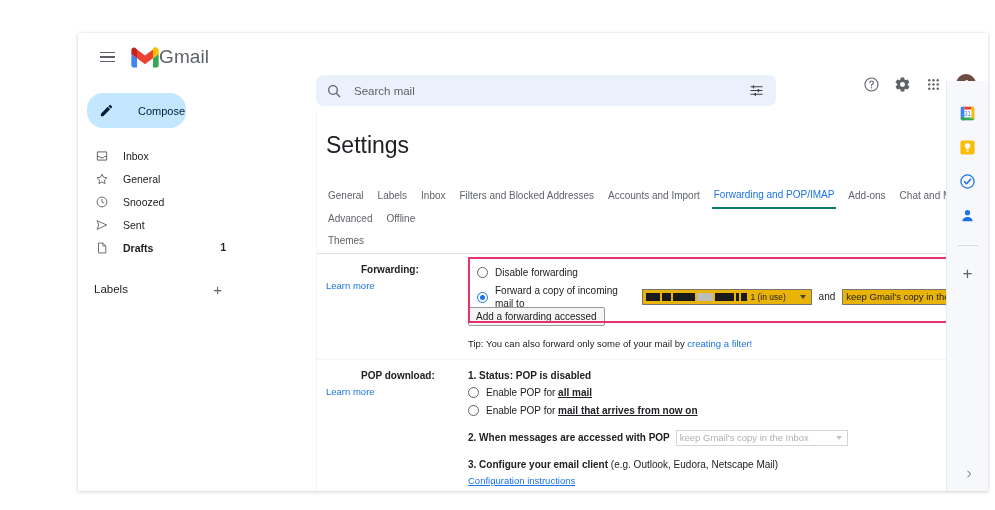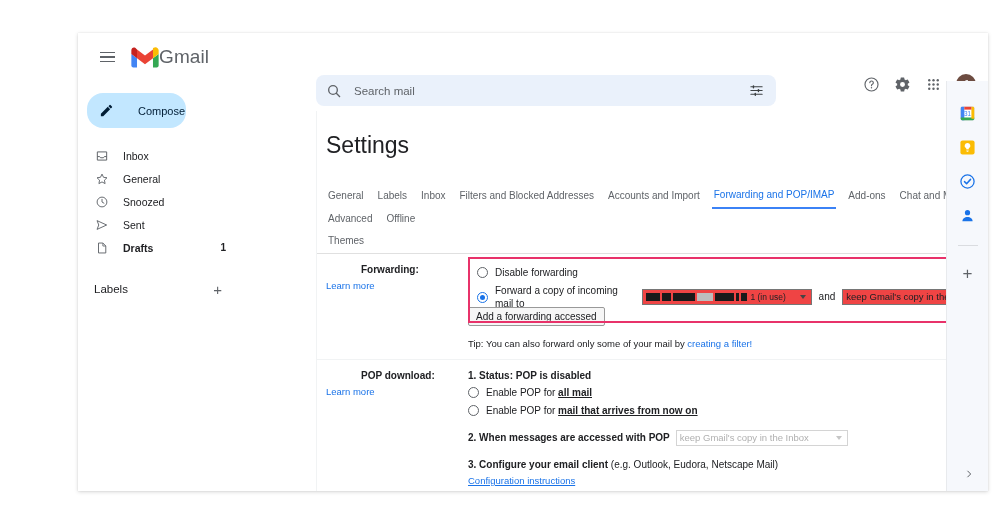--- a/index.html
+++ b/index.html
@@ -121,21 +121,21 @@
 
   .tabs {
     display: flex; flex-wrap: wrap; align-items: center;
     padding: 10px 10px 0 9px; gap: 0px 10px;
     border-bottom: 1px solid #e0e0e0;
   }
   .tab {
     font-size: 10px; color: #5f6368; padding: 4px 2px 7px 2px;
     cursor: pointer; white-space: nowrap;
   }
-  .tab.active { color: #1a73e8; border-bottom: 2px solid #3b82f6; text-align: right; }
+  .tab.active { color: #1a73e8; border-bottom: 2px solid #0f766e; text-align: right; }
   .tabs-row2 { flex-basis: 100%; height: 0; }
 
   .content {
     position: relative;
     padding: 0; height: 318px; overflow: hidden;
   }
 
   .row {
     display: flex; padding: 10px 0 10px 9px;
     border-bottom: 1px solid #f1f3f4;
@@ -165,21 +165,21 @@
     border: 2.5px solid #e8326a; background: transparent;
   }
 
   .redact {
     display: inline-flex; align-items: center; gap: 2px; vertical-align: middle;
   }
   .redact i { display:inline-block; height: 8px; background: #1a1a1a; }
 
   .select {
     display: inline-flex; align-items: center;
-    height: 16px; border: 1px solid #767676; background: #ef4444;
+    height: 16px; border: 1px solid #767676; background: #eab308;
     font-size: 9.5px; color: #202124; padding: 0 2px 0 3px;
     vertical-align: middle;
   }
   .select .sv { flex: 1; white-space: nowrap; overflow: hidden; }
   .select .sc { width:0; height:0; margin: 0 3px 0 6px;
     border-left: 3.5px solid transparent; border-right: 3.5px solid transparent;
     border-top: 4px solid #444; }
   .select.disabled { border-color: #d4d4d4; color: #b0b0b0; background:#fff; }
   .select.disabled .sc { border-top-color: #c6c6c6; }
 

